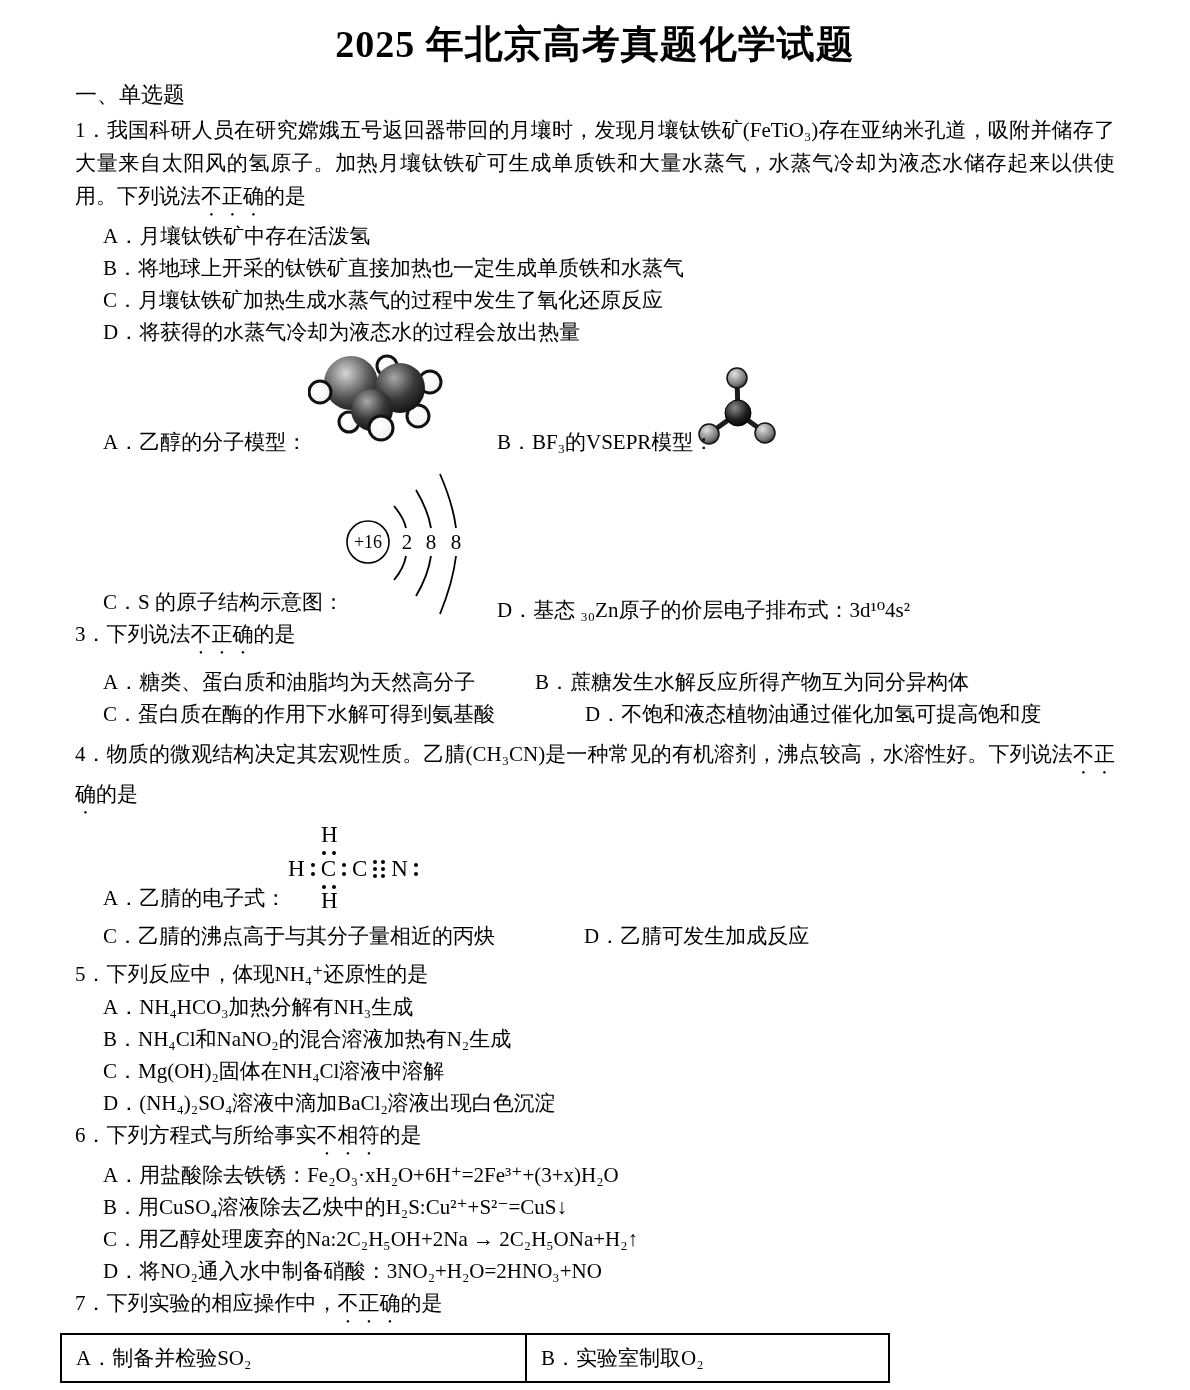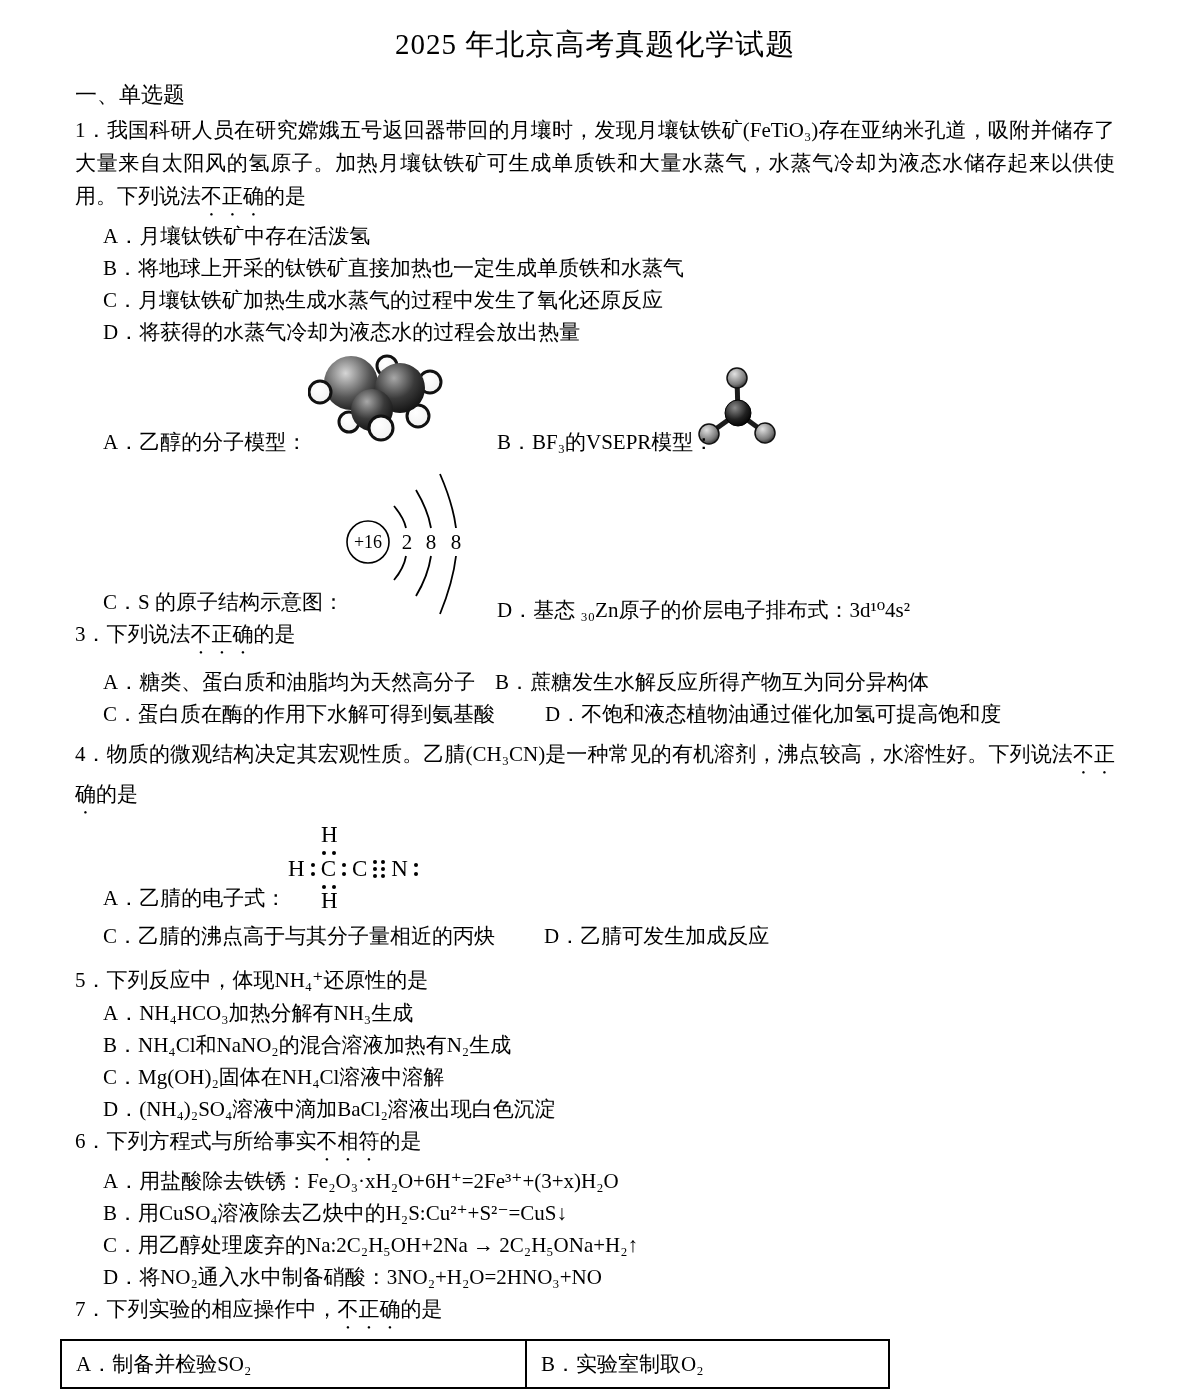--- a/index.html
+++ b/index.html
@@ -4,37 +4,37 @@
 <style>
   html,body{margin:0;padding:0;background:#ffffff;}
   body{
     width:1190px;height:1390px;position:relative;overflow:hidden;
     color:#000;
     font-family:"Liberation Serif","DejaVu Serif",serif;
     font-size:21px;
   }
   .content{padding:0 75px;}
   .title{
-    text-align:center;font-size:29px;font-weight:normal;
+    text-align:center;font-size:38px;font-weight:bold;
     margin:26px 0 0 0;line-height:36px;letter-spacing:1px;
   }
   .section{
     font-weight:normal;font-size:22px;margin-top:18px;line-height:30px;
   }
   .stem{margin:0;line-height:33px;text-align:justify;}
   .stem.mt{margin-top:8px;}
   .opt{padding-left:28px;line-height:32px;}
   .emph{
     -webkit-text-emphasis:filled dot;
     -webkit-text-emphasis-position:under;
     text-emphasis:filled dot;
     text-emphasis-position:under right;
   }
   .pairrow{position:relative;padding-left:28px;line-height:32px;}
-  .pairrow .second{position:absolute;top:0;}
+  .pairrow .second{position:absolute;top:0;margin-left:40px;}
   .q2fig{position:relative;height:270px;}
   .q4fig{position:relative;height:96px;}
   .figlbl{position:absolute;line-height:32px;white-space:nowrap;}
   .figsvg{position:absolute;}
   
   .eformula{position:absolute;width:160px;height:92px;}
   .eformula .atom{position:absolute;font-size:23px;line-height:26px;}
   .erow{position:absolute;left:0;top:34px;display:inline-flex;align-items:center;gap:6px;height:26px;}
   .erow .atom{position:static;}
   .dot{display:block;width:4px;height:4px;background:#000;border-radius:50%;}
@@ -192,21 +192,21 @@
         </div>
       <span class="atom" style="left:33px;top:66px">H</span>
     </div>
     <div class="figlbl" style="left:28px;top:64px">A．乙腈的电子式：</div>
   </div>
   <div class="pairrow" style="margin-top:6px">
     <span>C．乙腈的沸点高于与其分子量相近的丙炔</span>
     <span class="second" style="left:469px">D．乙腈可发生加成反应</span>
   </div>
 
-  <p class="stem" style="margin-top:12px">5．下列反应中，体现NH₄⁺还原性的是</p>
+  <p class="stem" style="margin-top:6px">5．下列反应中，体现NH₄⁺还原性的是</p>
   <div class="opt">A．NH₄HCO₃加热分解有NH₃生成</div>
   <div class="opt">B．NH₄Cl和NaNO₂的混合溶液加热有N₂生成</div>
   <div class="opt">C．Mg(OH)₂固体在NH₄Cl溶液中溶解</div>
   <div class="opt">D．(NH₄)₂SO₄溶液中滴加BaCl₂溶液出现白色沉淀</div>
 
   <p class="stem"><span>6．下列方程式与所给事实</span><span class="emph">不相符</span><span>的是</span></p>
   <div class="opt">A．用盐酸除去铁锈：Fe₂O₃·xH₂O+6H⁺=2Fe³⁺+(3+x)H₂O</div>
   <div class="opt">B．用CuSO₄溶液除去乙炔中的H₂S:Cu²⁺+S²⁻=CuS↓</div>
   <div class="opt">C．用乙醇处理废弃的Na:2C₂H₅OH+2Na → 2C₂H₅ONa+H₂↑</div>
   <div class="opt">D．将NO₂通入水中制备硝酸：3NO₂+H₂O=2HNO₃+NO</div>

